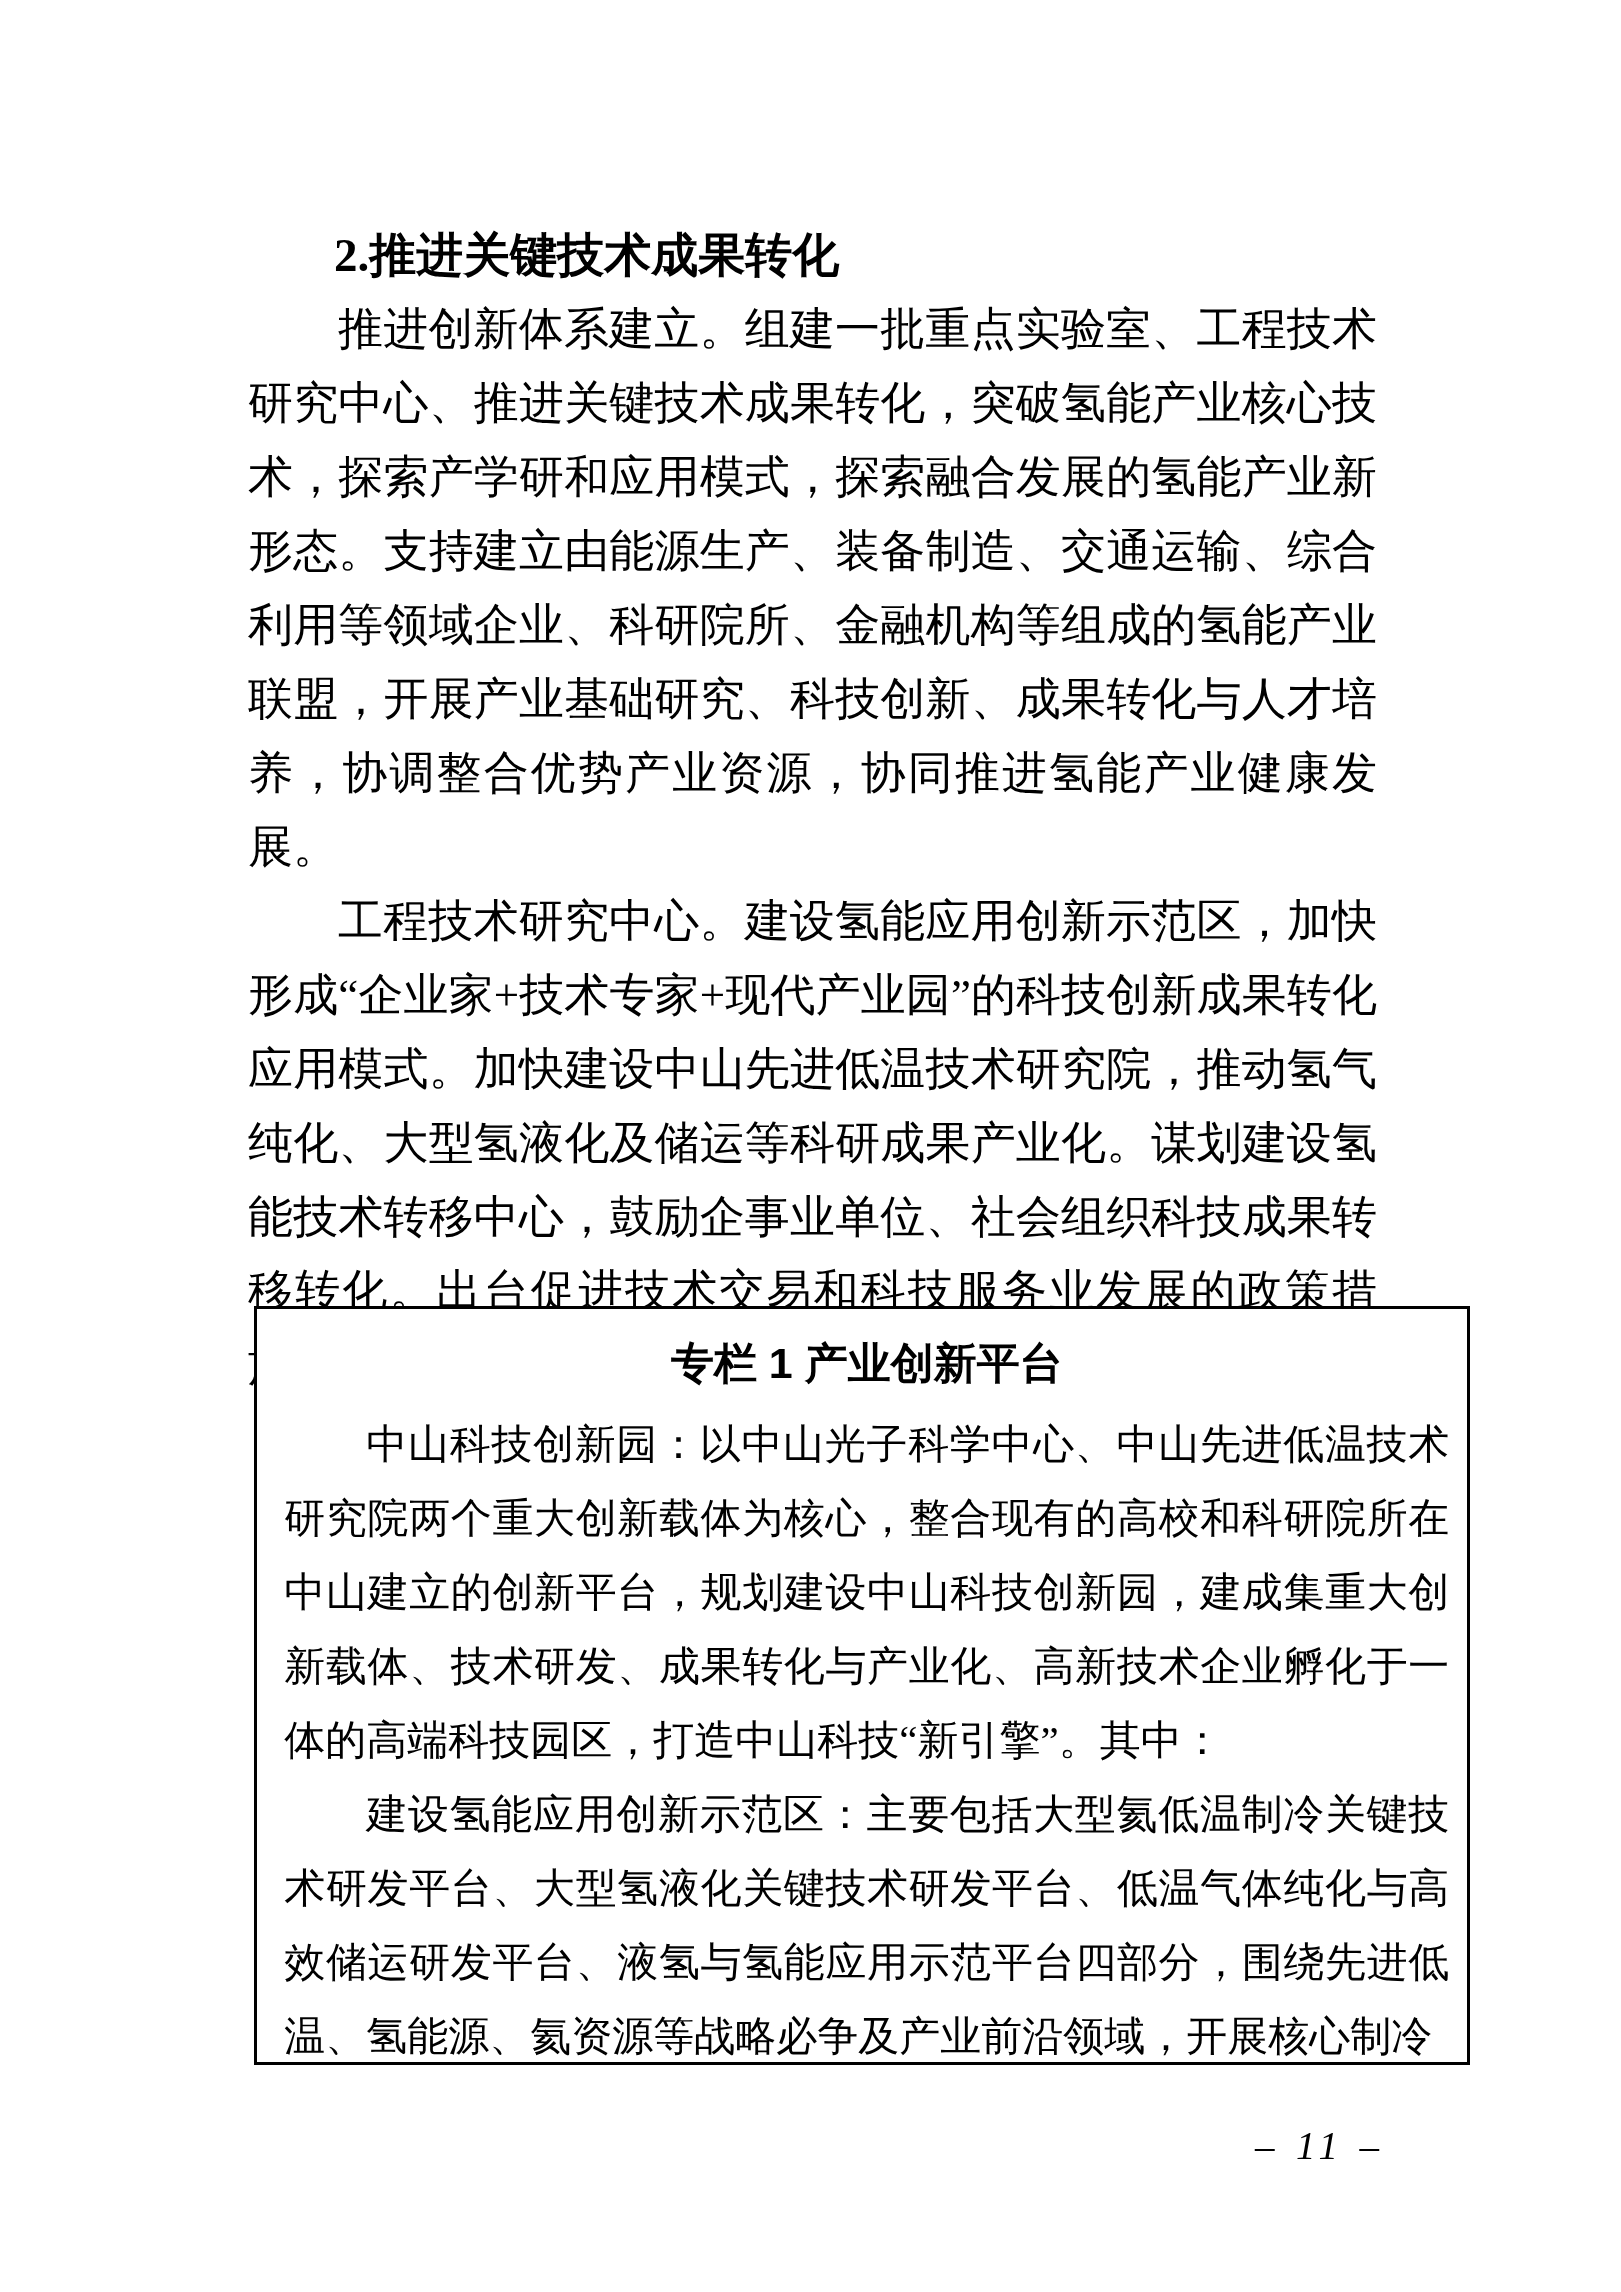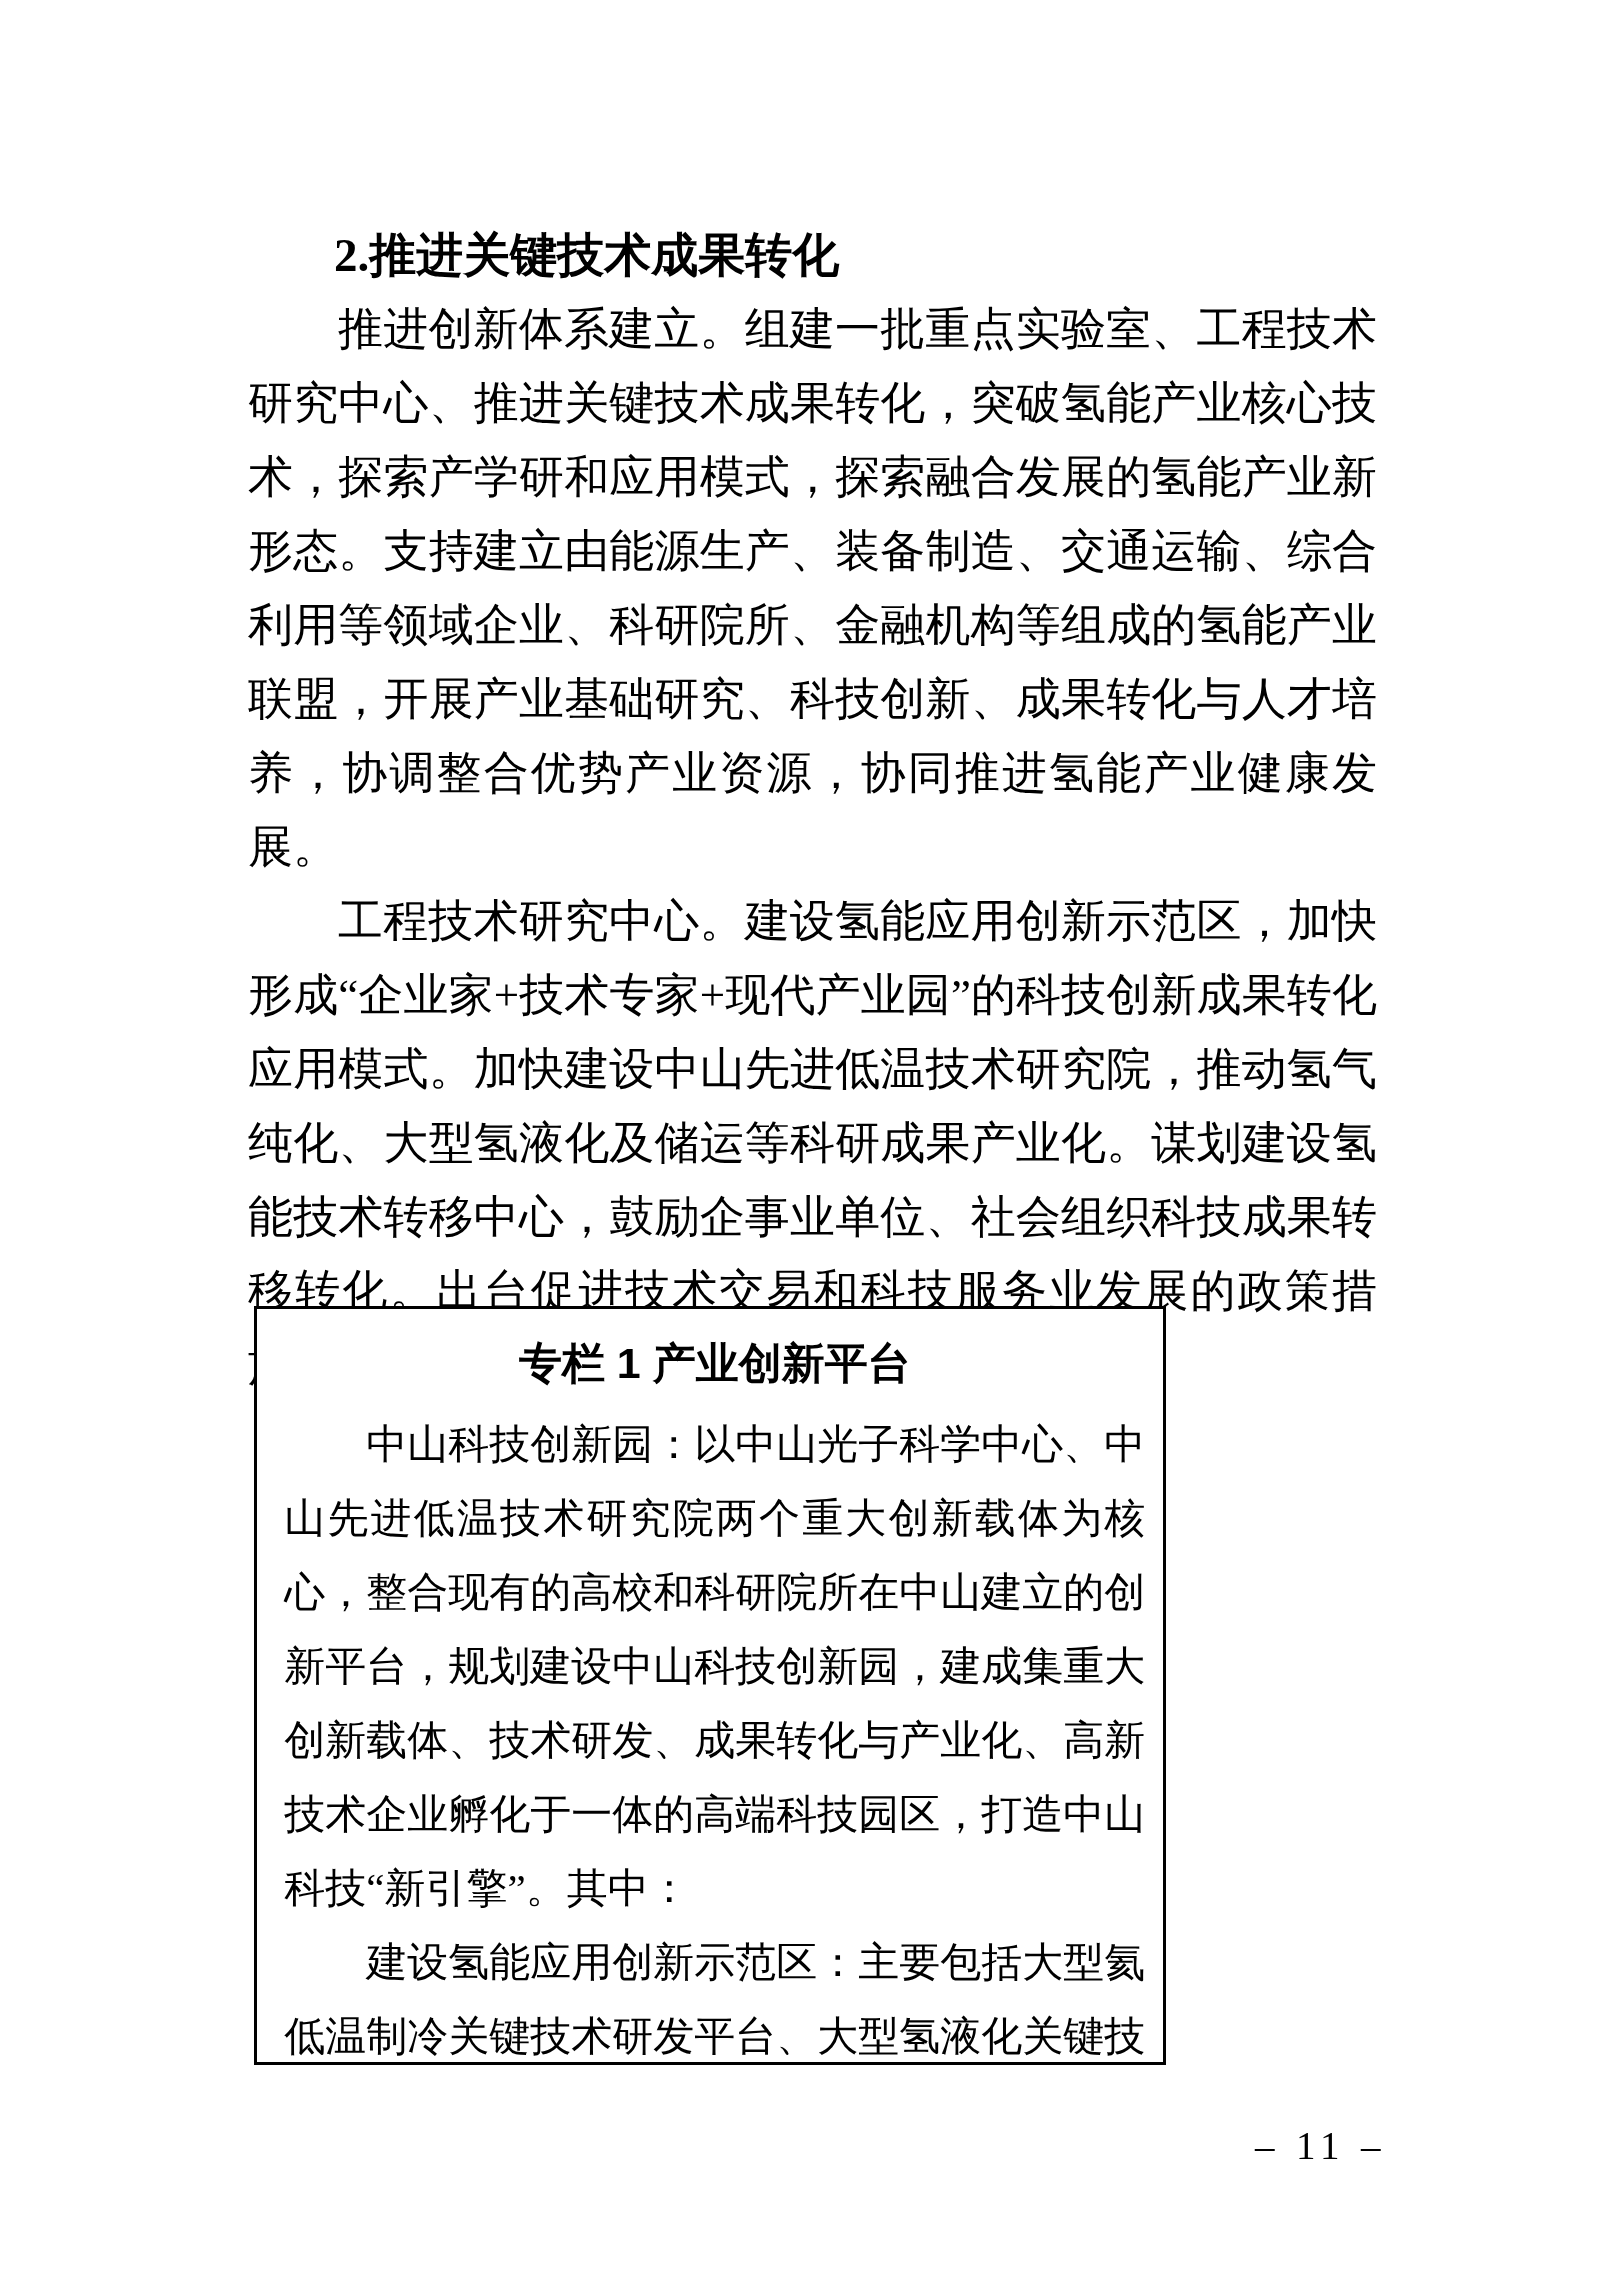--- a/index.html
+++ b/index.html
@@ -40,21 +40,21 @@
     text-align: justify;
     text-indent: 2em;
   }
   .lead {
     font-weight: normal;
   }
   .callout {
     position: absolute;
     left: 5.9px;              
     top: 1306px;
-    width: 912px;
+    width: 1216px;
     height: 759px;
     box-sizing: border-box;
     background: #ffffff;
     border: 3.9px solid #000000;
     padding: 13.7px 17.6px 0 27.4px;
     overflow: hidden;
   }
   .callout-title {
     text-align: center;
     font-family: "Liberation Sans", sans-serif;
@@ -70,20 +70,21 @@
     text-align: justify;
     text-indent: 2em;
   }
   .page-number {
     position: absolute;
     left: 1255px;
     top: 2123px;
     font-size: 39px;
     letter-spacing: 5.9px;
     white-space: nowrap;
+    font-style: italic;
   }
 </style>
 </head>
 <body>
 
 <div class="page">
 
   <div class="content">
 
     <h2 class="section-heading">2.推进关键技术成果转化</h2>

